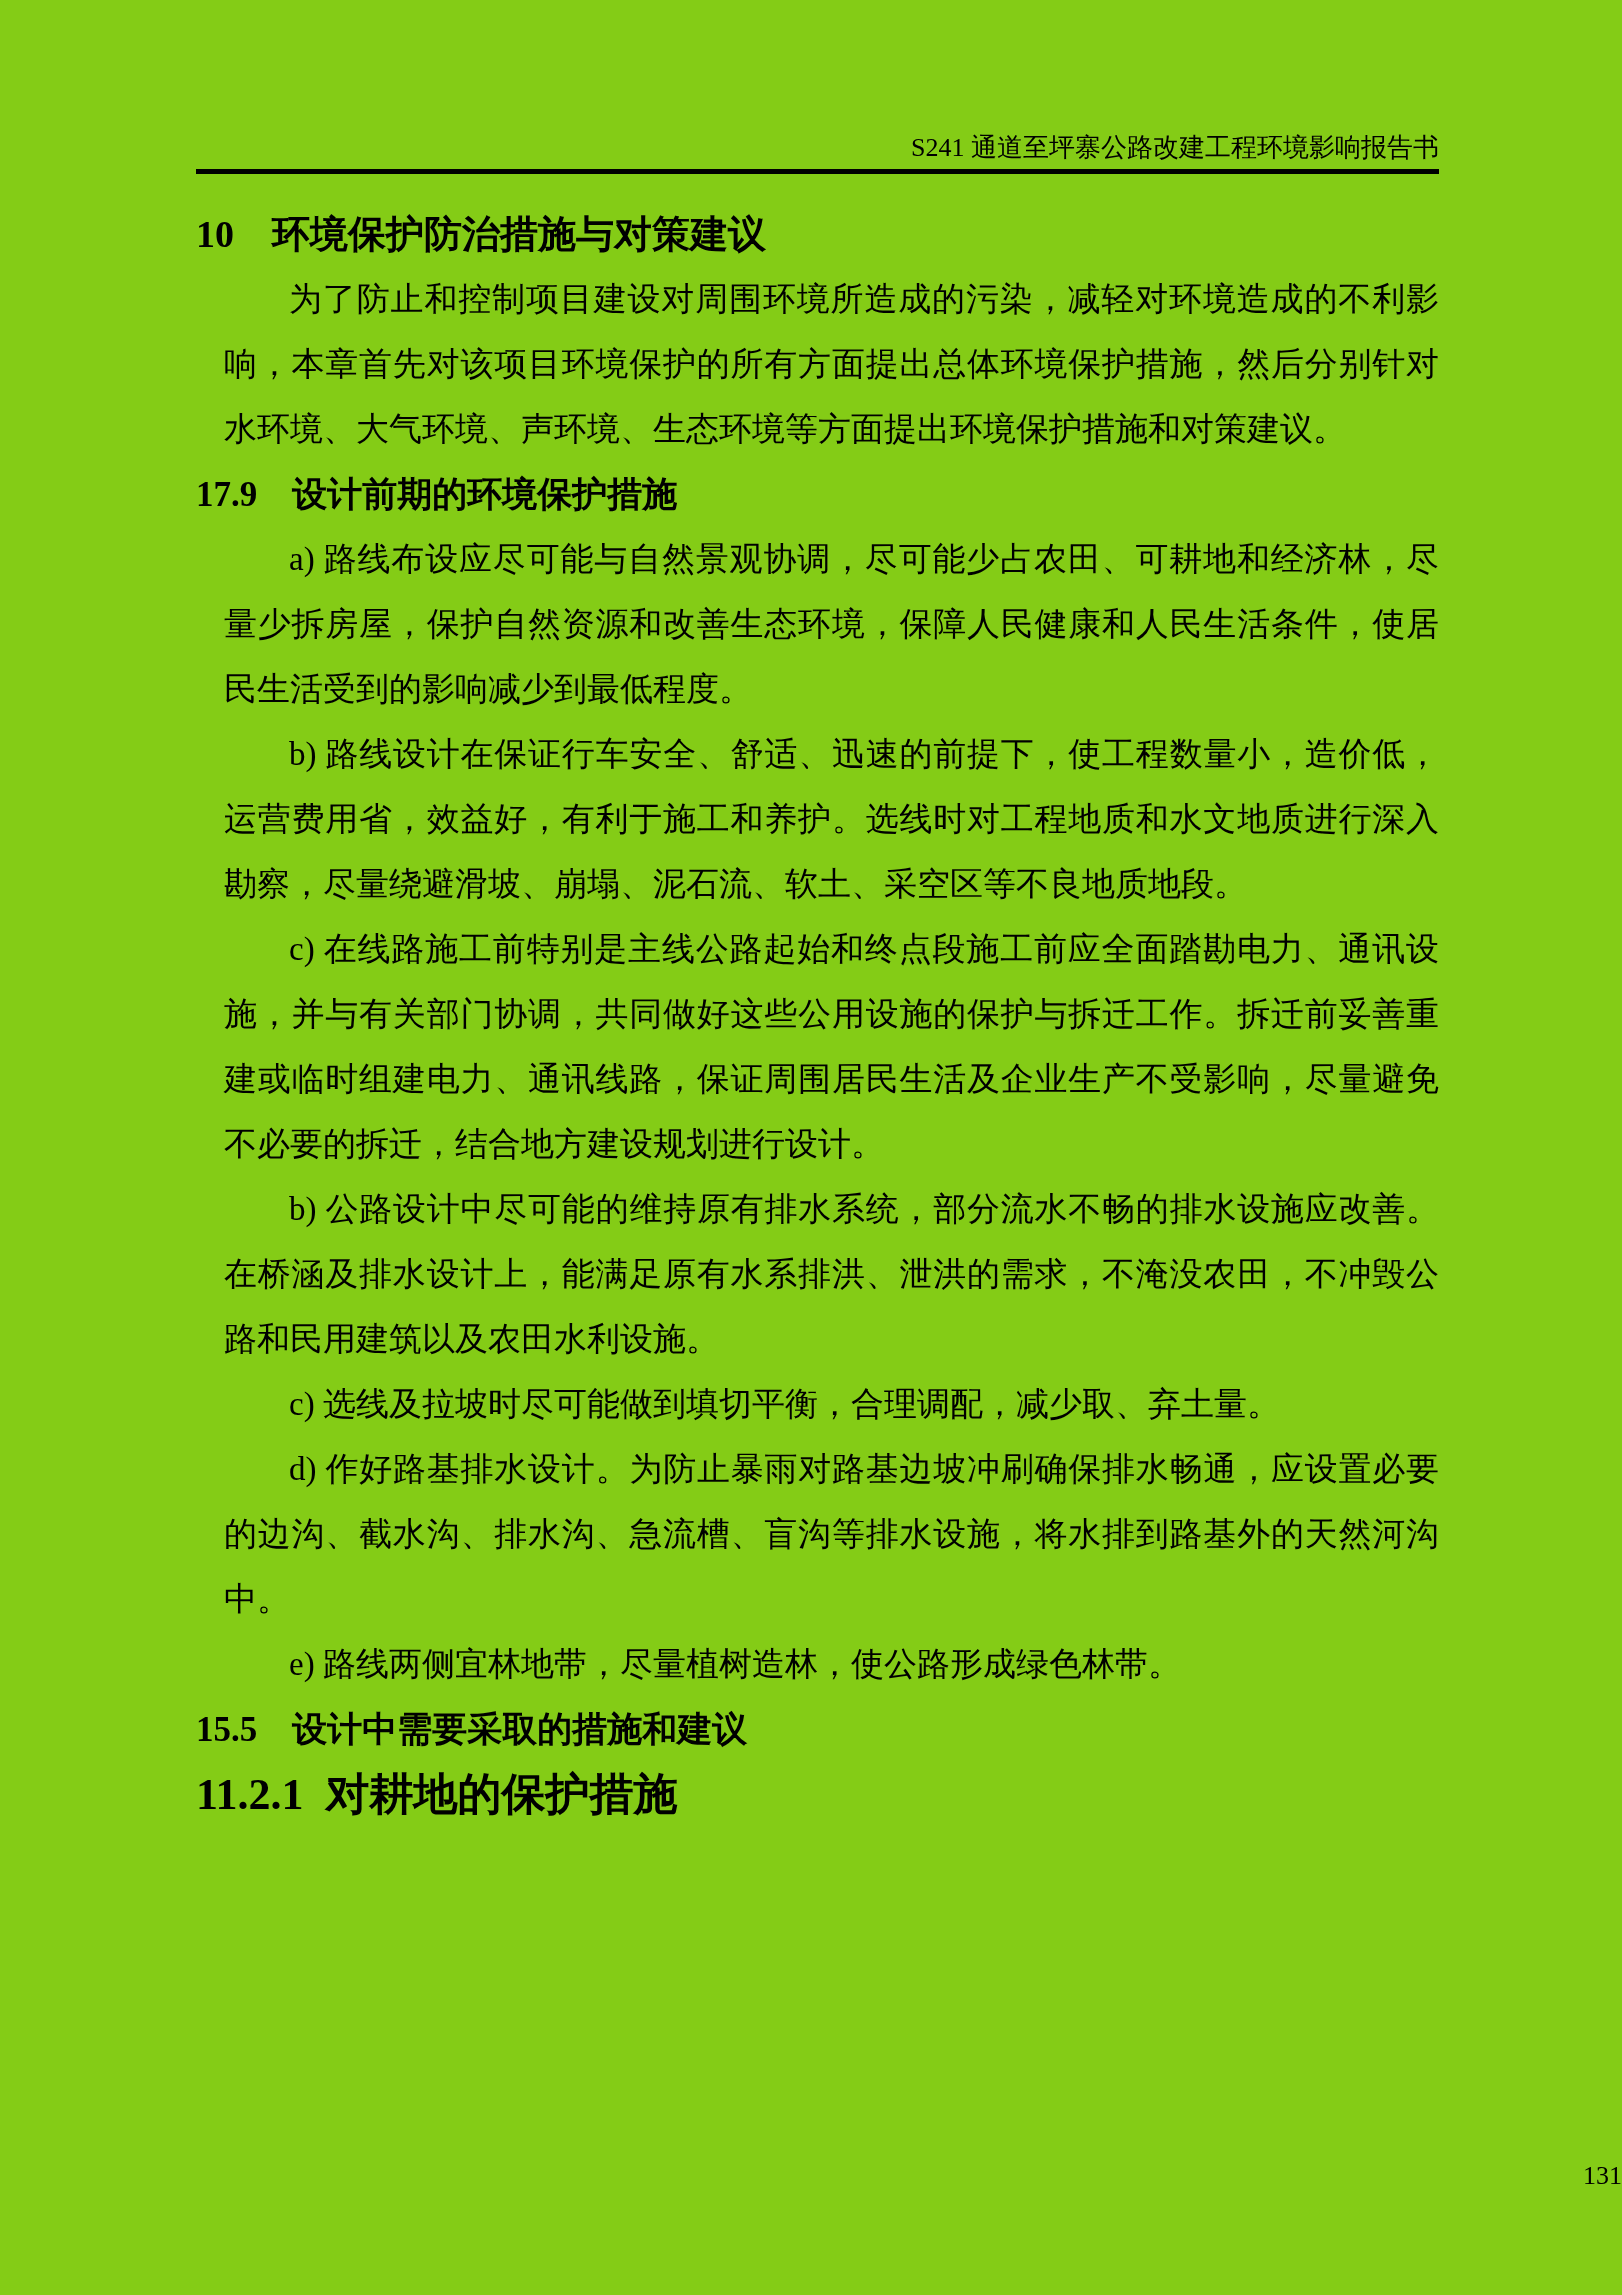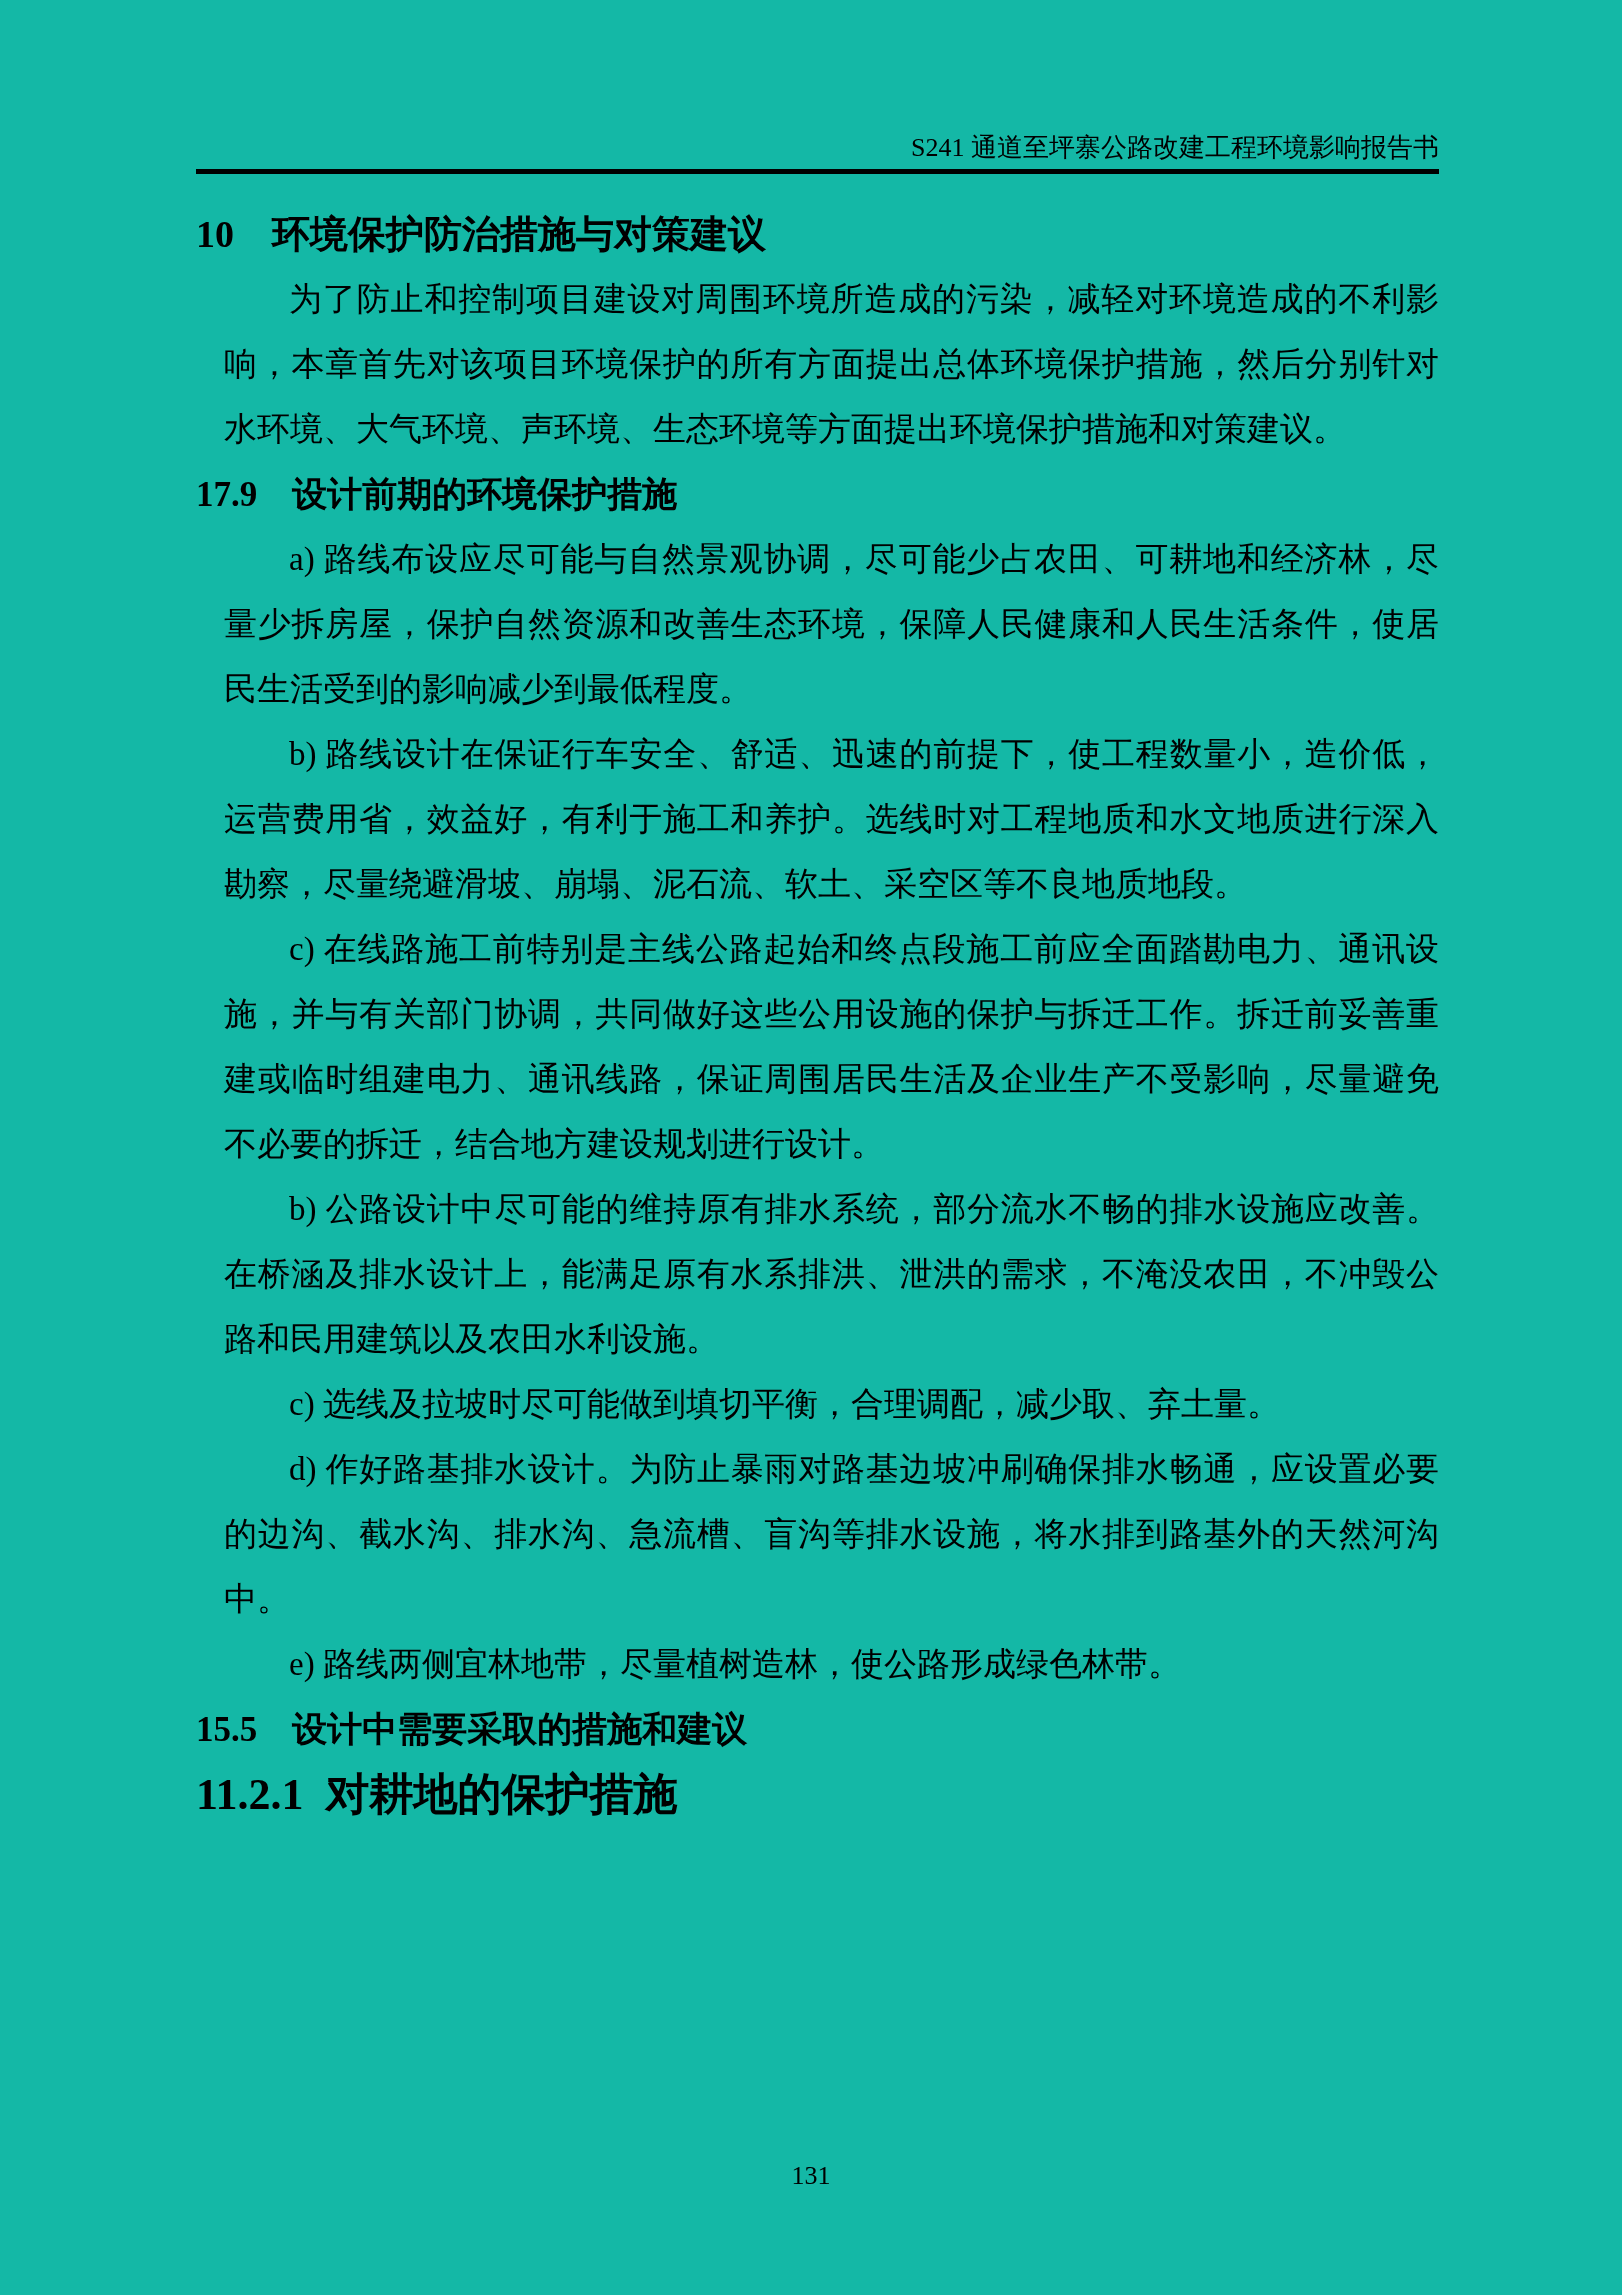--- a/index.html
+++ b/index.html
@@ -1,21 +1,21 @@
 <!DOCTYPE html>
 <html style="font-size:10.5px"><head>
 <meta charset="utf-8">
 <style>
   * { margin: 0; padding: 0; box-sizing: border-box; }
   html, body { background: #ffffff; }
   .page {
     position: relative;
     width: 1622px;
     height: 2295px;
-    background: #14b8a6;
+    background: #84cc16;
     color: #000000;
     font-family: "Liberation Serif", "DejaVu Serif", serif;
     overflow: hidden;
   }
   .header {
     position: absolute;
     left: 196px;
     width: 1243px;
     top: 131px;
     height: 34px;
@@ -66,21 +66,21 @@
     text-indent: 65px;
     font-size: 33px;
     line-height: 65px;
     margin-left: 28px;
   }
   .page-number {
     position: absolute;
     left: 0;
     width: 100%;
     top: 2159px;
-    text-align: center;
+    text-align: right;
     font-size: 26px;
     line-height: 33px;
     font-family: "Liberation Serif", serif;
   }
 </style>
 </head>
 <body>
 
 <div class="page">
 

